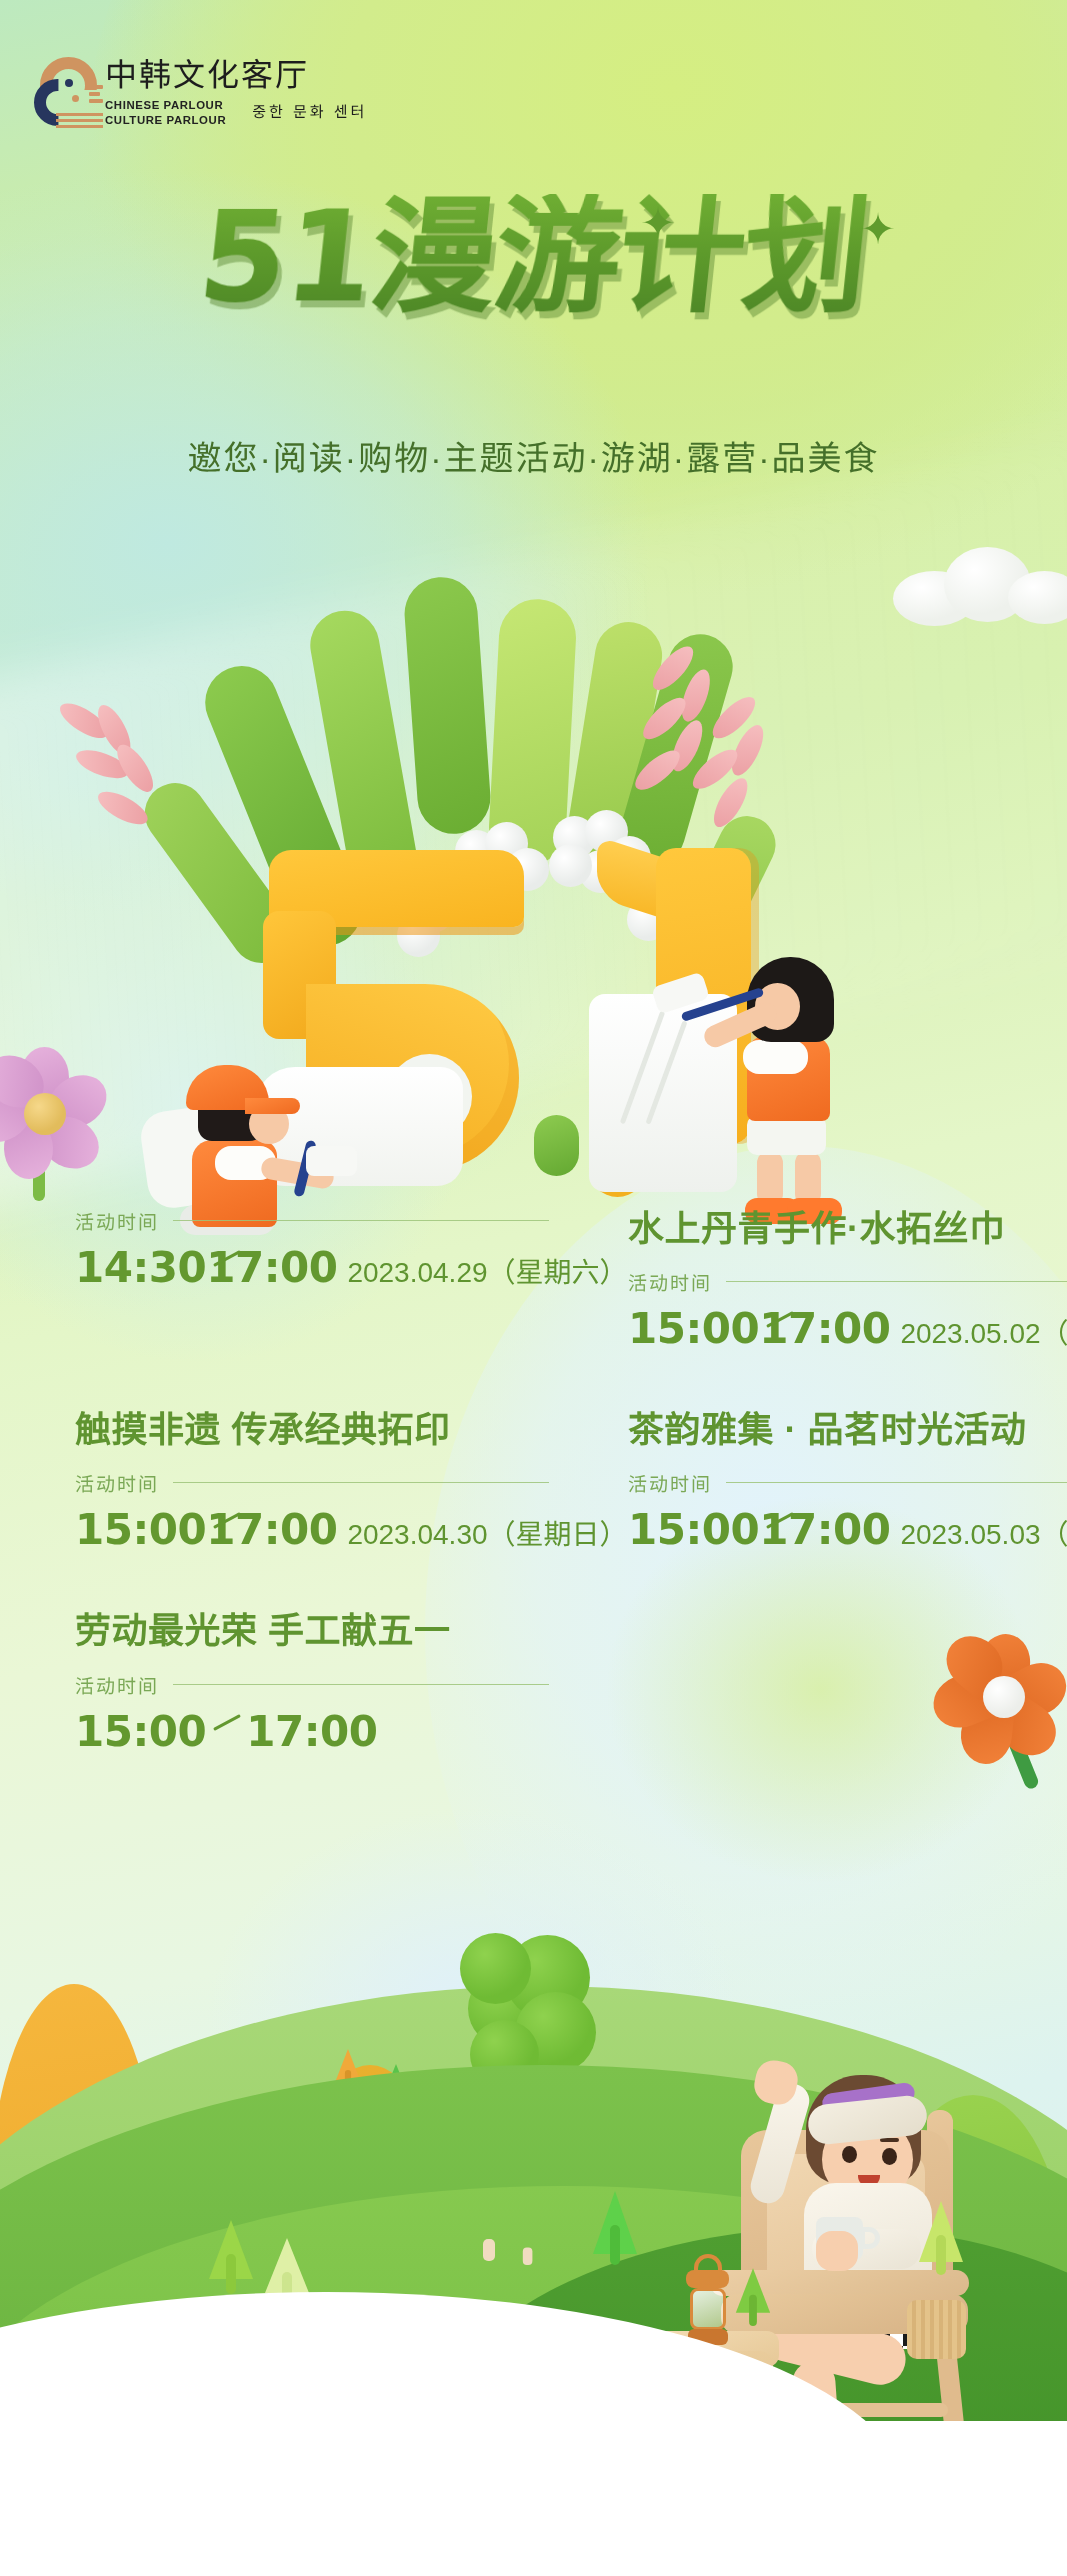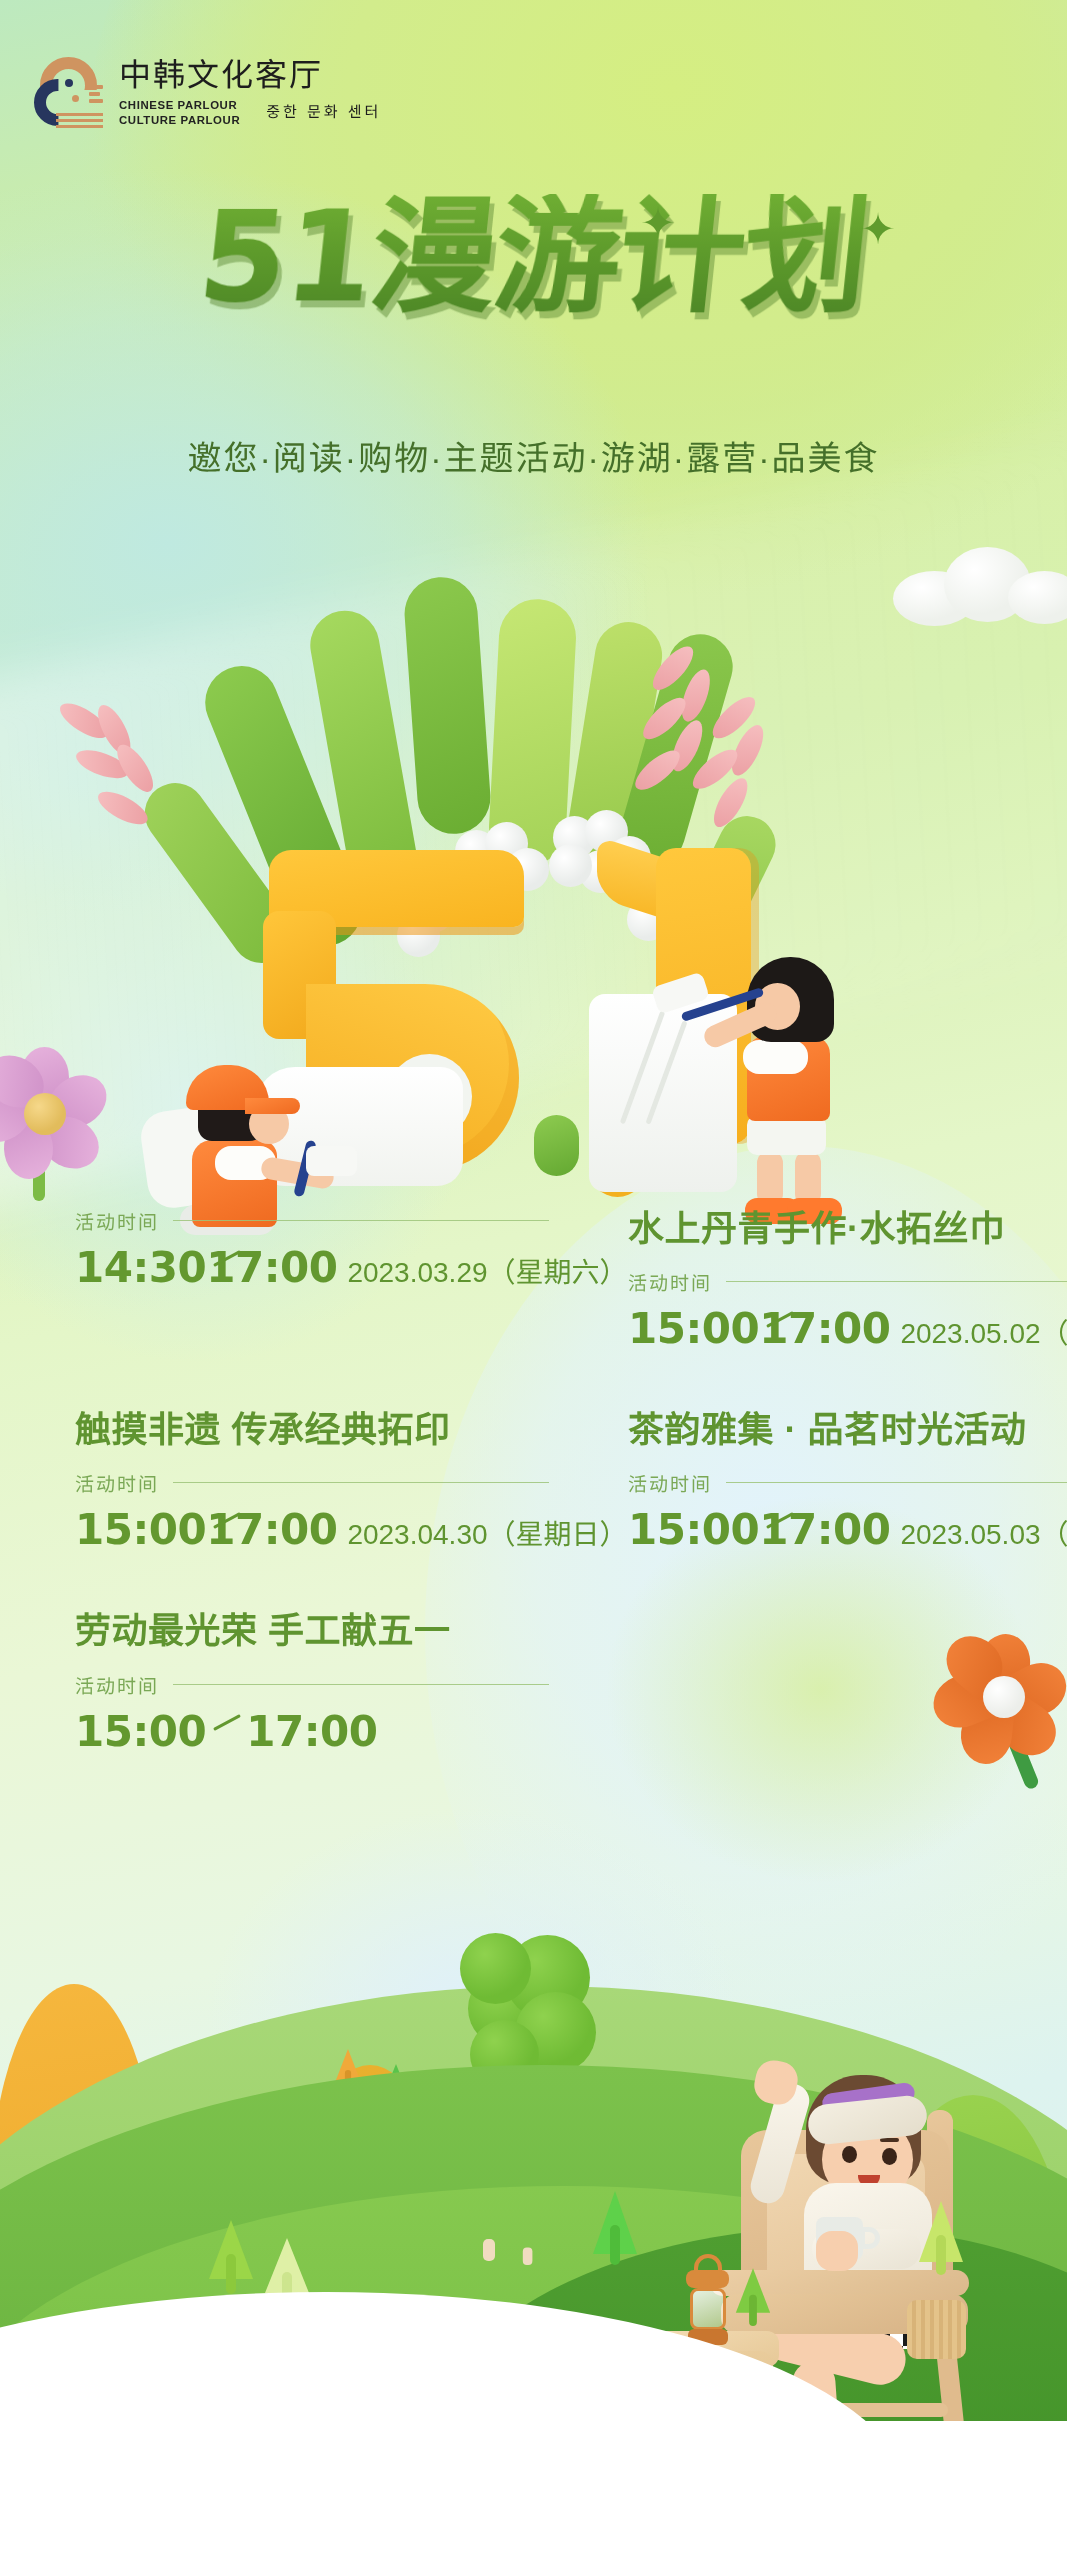--- a/index.html
+++ b/index.html
@@ -61,21 +61,21 @@
     border-radius:50%;
   }
   .swirl-lime{
     position:absolute;left:514px;top:1413px;width:613px;height:553px;
     background:radial-gradient(50% 50% at 50% 50%,rgba(214,238,150,.75) 0%,rgba(214,238,150,0) 70%);
     border-radius:50%;
   }
 
   
   .header{position:absolute;left:0;top:0;width:1067px;height:178px;}
-  .brand{position:absolute;left:34px;top:57px;display:flex;align-items:flex-start;gap:14px;}
+  .brand{position:absolute;left:34px;top:57px;display:flex;align-items:flex-start;gap:0;}
   .logo-mark{position:relative;width:71px;height:71px;flex:0 0 71px;}
   .logo-arc-tan{
     position:absolute;left:6px;top:0;width:57px;height:57px;
     border:12px solid #cf9460;border-radius:50%;
     clip-path:polygon(0 0,100% 0,100% 58%,0 58%);
     box-sizing:border-box;
   }
   .logo-arc-navy{
     position:absolute;left:0px;top:22px;width:47px;height:47px;
     border:12px solid #27365e;border-radius:50%;
@@ -596,21 +596,21 @@
     <div class="event-row">
       <div class="event col-l">
         <div class="ev-meta">
           <span class="ev-meta-label">活动时间</span>
           <span class="ev-rule"></span>
         </div>
         <div class="ev-time">
           <span class="ev-start">14:30</span>
           <span class="ev-dash"></span>
           <span class="ev-end">17:00</span>
-          <span class="ev-date">2023.03.29（星期六）</span>
+          <span class="ev-date">2023.04.29（星期六）</span>
         </div>
       </div>
       <div class="event col-r">
         <div class="ev-title">水上丹青手作·水拓丝巾</div>
         <div class="ev-meta">
           <span class="ev-meta-label">活动时间</span>
           <span class="ev-rule"></span>
         </div>
         <div class="ev-time">
           <span class="ev-start">15:00</span>

